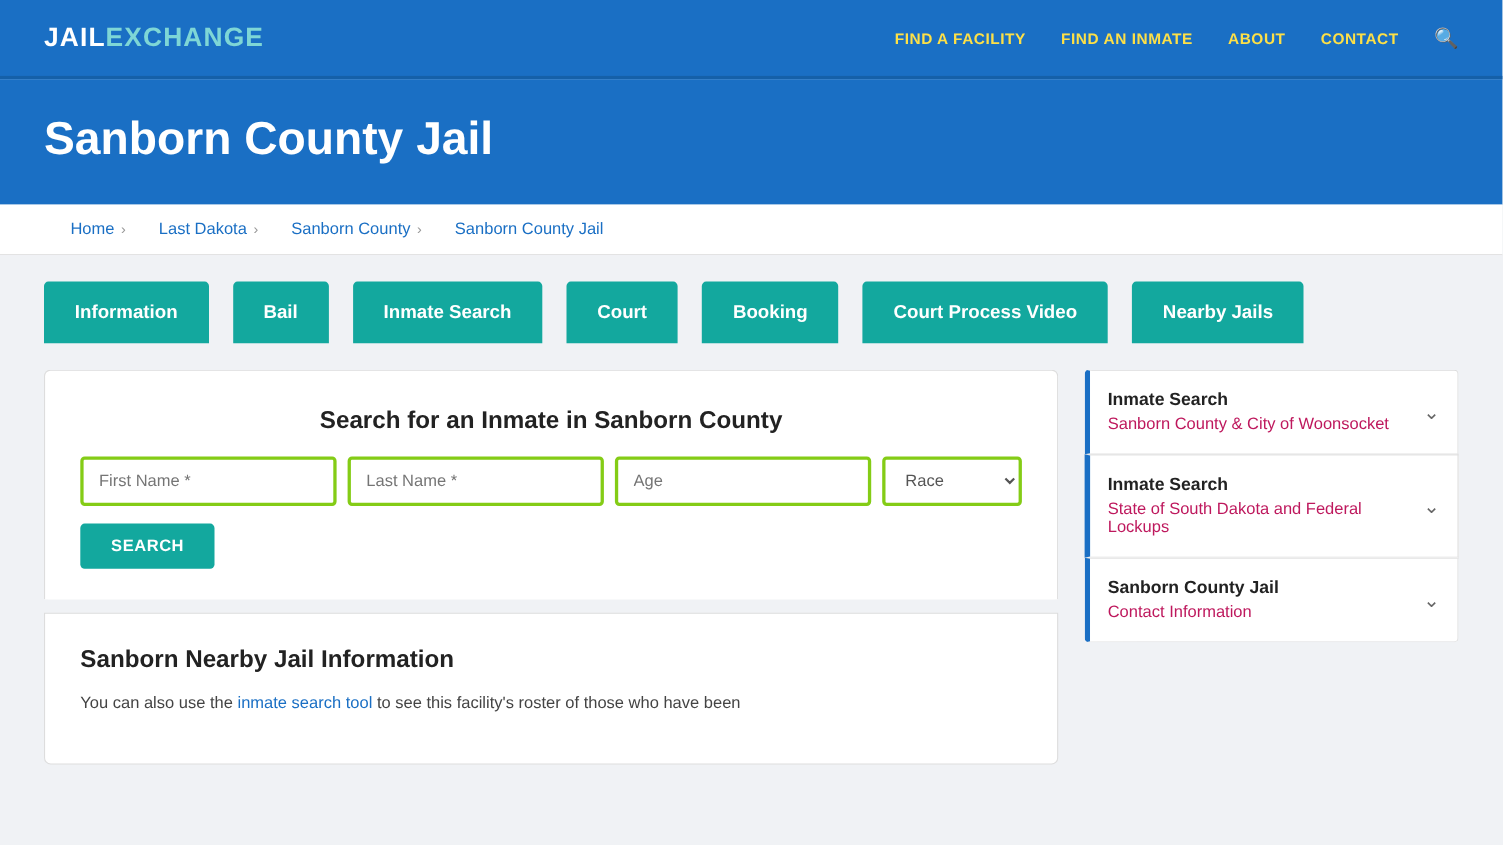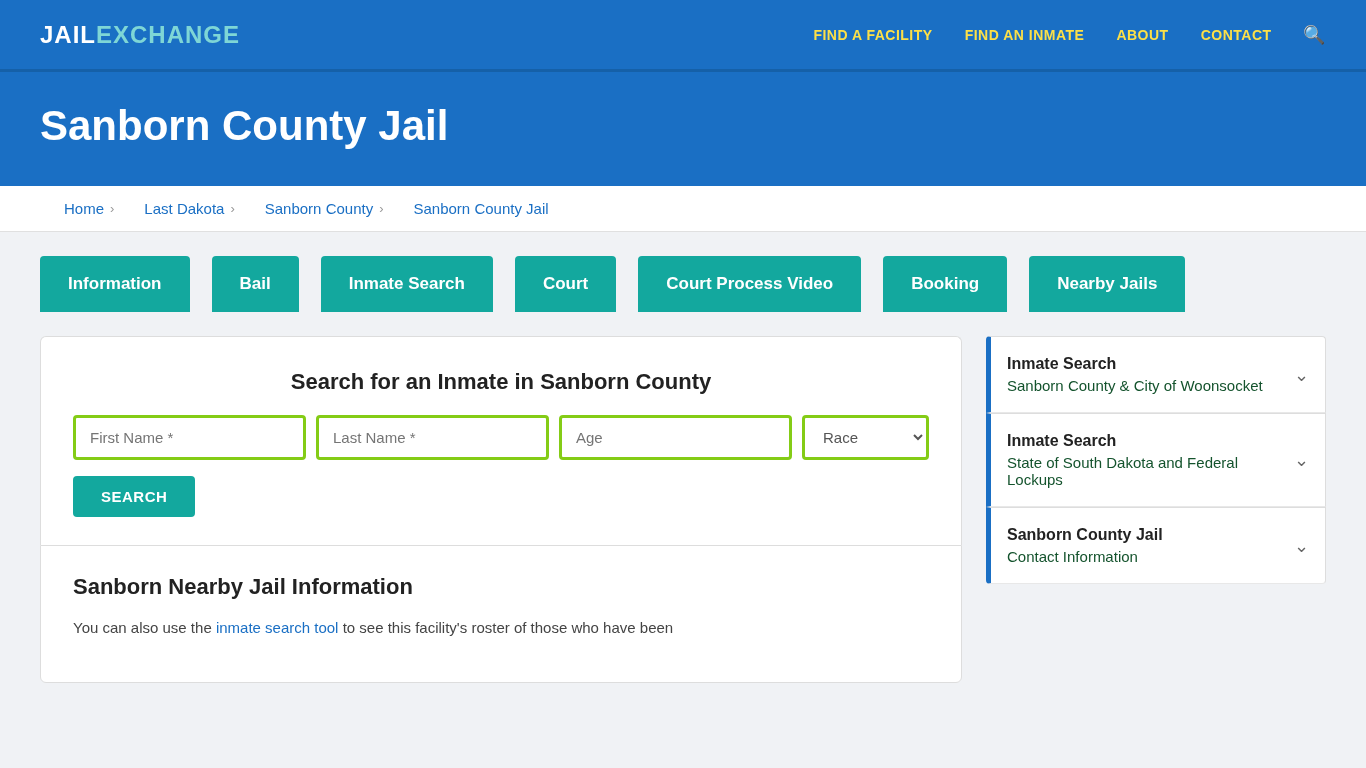--- a/index.html
+++ b/index.html
@@ -103,21 +103,21 @@
       display: flex;
       gap: 24px;
       align-items: flex-start;
     }
 
     
     .left-col {
       flex: 1;
       display: flex;
       flex-direction: column;
-      gap: 0;
+      gap: 12px;
       margin-top: 24px;
     }
 
     
     .search-card {
       background: white;
       border-radius: 6px 6px 0 0;
       padding: 32px 32px 28px;
       border: 1px solid #ddd;
       border-bottom: none;
@@ -210,21 +210,21 @@
     .sidebar-card:first-child { border-radius: 4px 4px 0 0; }
     .sidebar-card:last-child { border-radius: 0 0 4px 4px; }
     .sidebar-card-text h4 {
       font-size: 16px;
       font-weight: 700;
       color: #222;
       margin-bottom: 4px;
     }
     .sidebar-card-text p {
       font-size: 15px;
-      color: #14532d;
+      color: #be185d;
     }
     .chevron {
       color: #666;
       font-size: 18px;
       flex-shrink: 0;
       margin-left: 12px;
     }
   </style>
 </head>
 <body>
@@ -257,22 +257,22 @@
     <span class="breadcrumb-sep">›</span>
     <a href="#">Sanborn County Jail</a>
   </nav>
 </div>
 
 <div class="tabs-bar">
   <button class="tab-btn">Information</button>
   <button class="tab-btn">Bail</button>
   <button class="tab-btn">Inmate Search</button>
   <button class="tab-btn">Court</button>
+  <button class="tab-btn">Booking</button>
   <button class="tab-btn">Court Process Video</button>
-  <button class="tab-btn">Booking</button>
   <button class="tab-btn">Nearby Jails</button>
 </div>
 
 <div class="main">
 
   <div class="left-col">
 
     <div class="search-card">
       <h2>Search for an Inmate in Sanborn County</h2>
       <div class="search-inputs">

